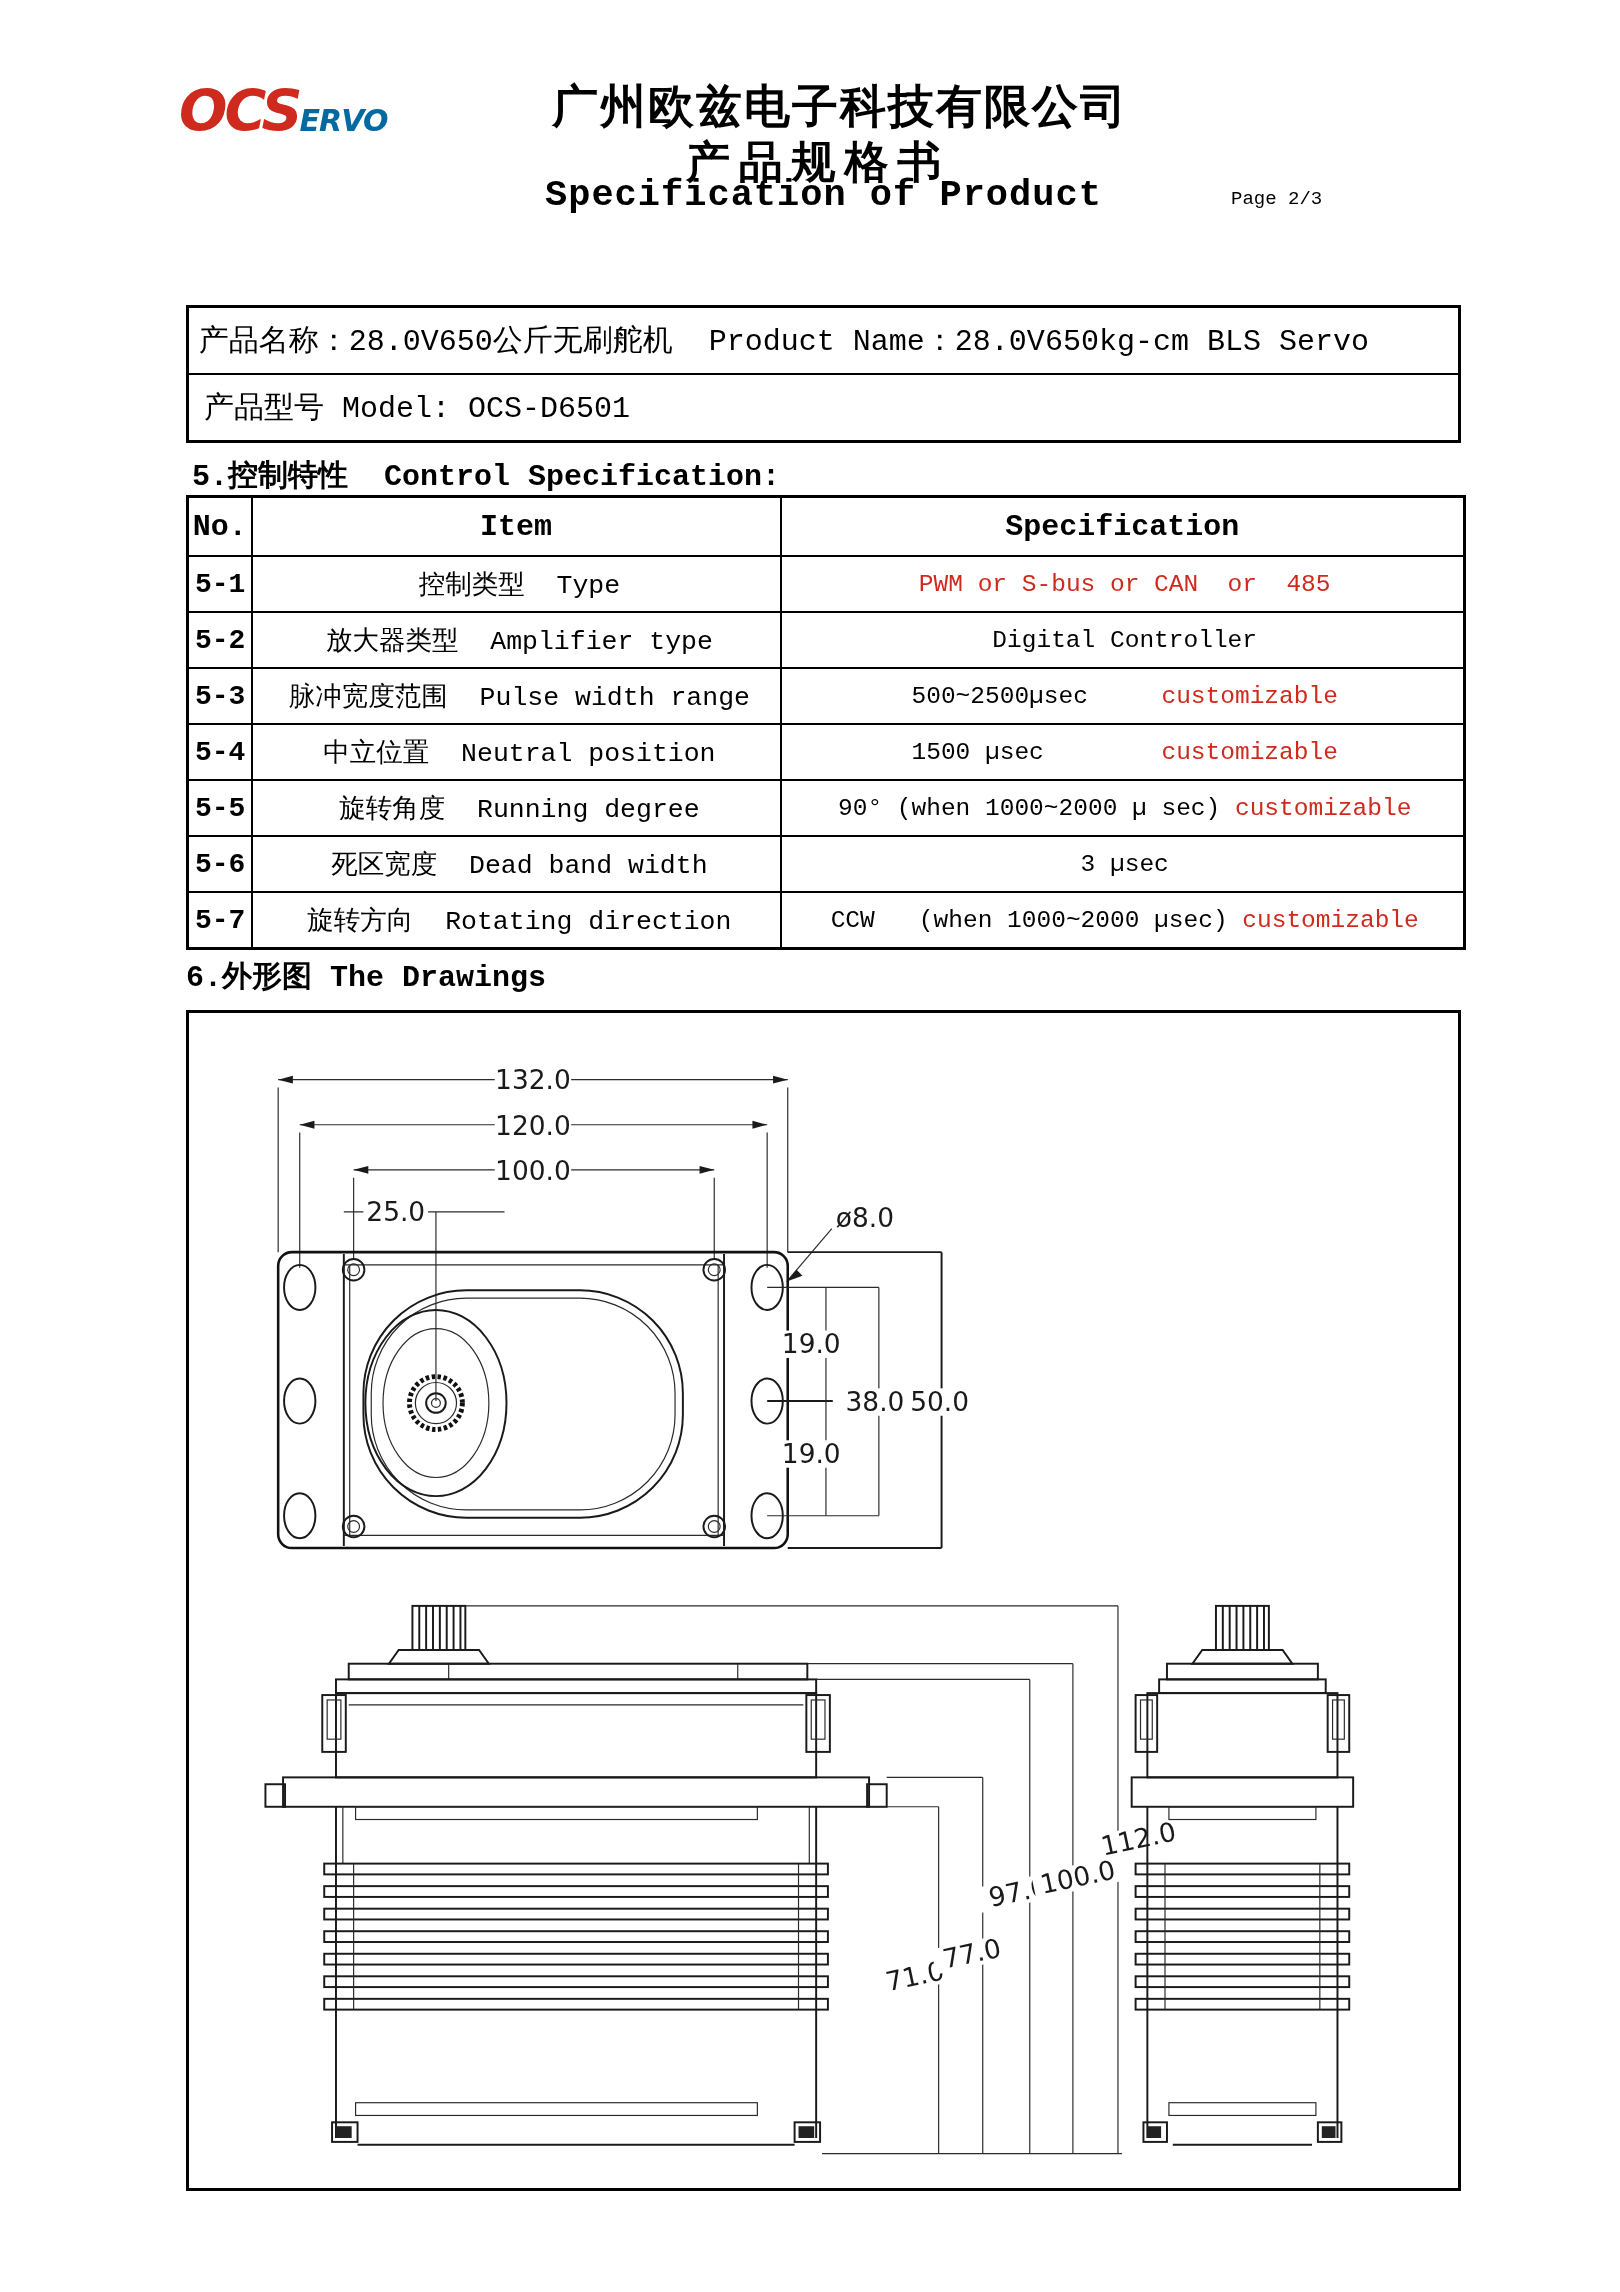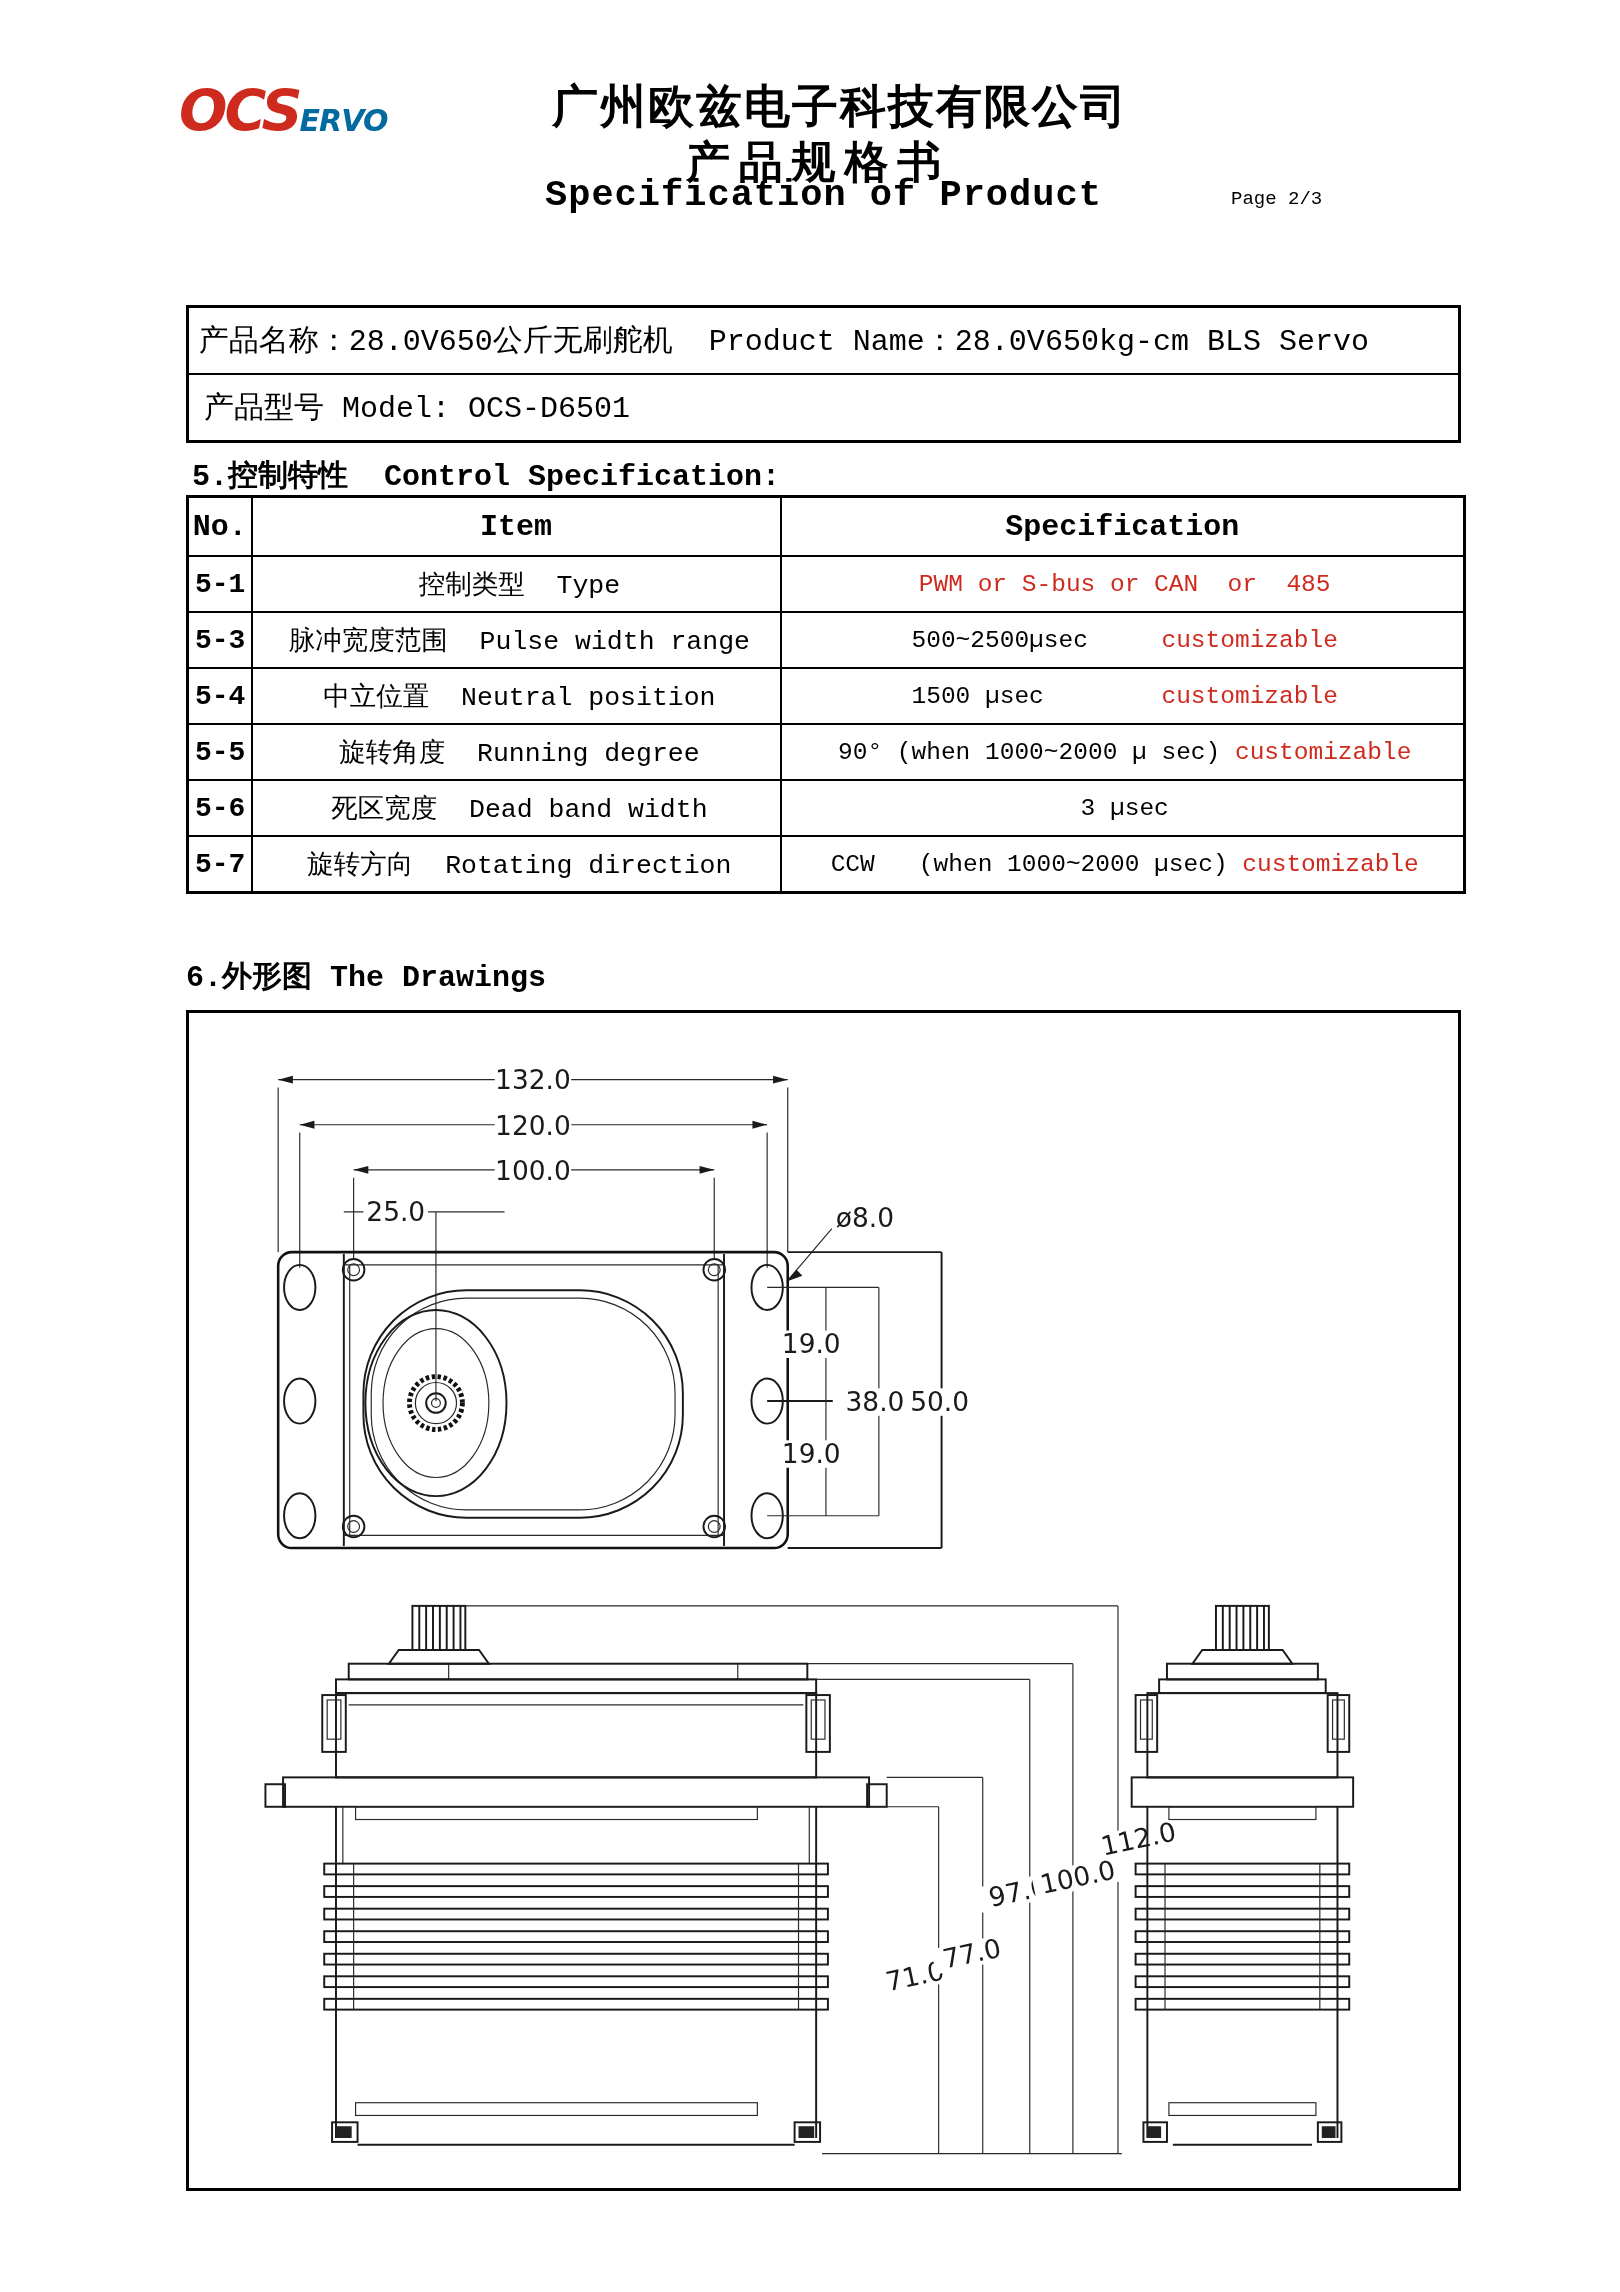--- a/index.html
+++ b/index.html
@@ -80,20 +80,25 @@
         <th>No.</th>
         <th>Item</th>
         <th>Specification</th>
       </tr>
     </thead>
     <tbody id="spec-rows">
         <tr>
           <td class="no">5-1</td>
           <td class="item">控制类型  Type</td>
           <td class="spec"><span class="red">PWM or S-bus or CAN  or  485</span></td>
+        </tr>
+        <tr>
+          <td class="no">5-2</td>
+          <td class="item">放大器类型  Amplifier type</td>
+          <td class="spec"><span>Digital Controller</span></td>
         </tr>
         <tr>
           <td class="no">5-3</td>
           <td class="item">脉冲宽度范围  Pulse width range</td>
           <td class="spec"><span>500~2500µsec     </span><span class="red">customizable</span></td>
         </tr>
         <tr>
           <td class="no">5-4</td>
           <td class="item">中立位置  Neutral position</td>
           <td class="spec"><span>1500 µsec        </span><span class="red">customizable</span></td>

